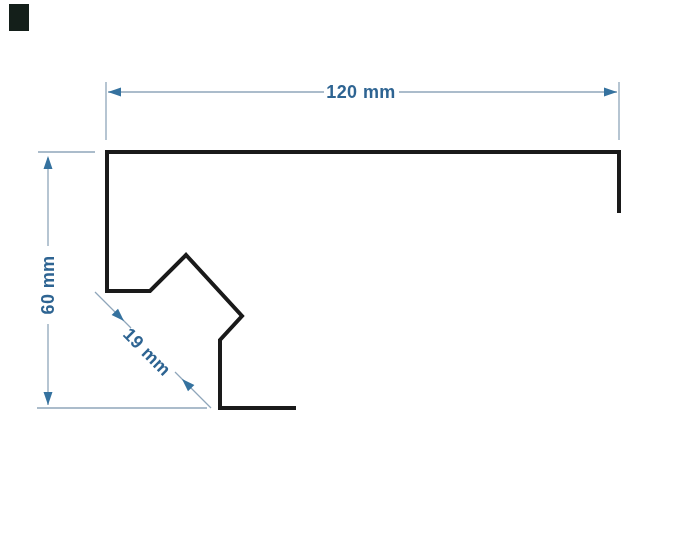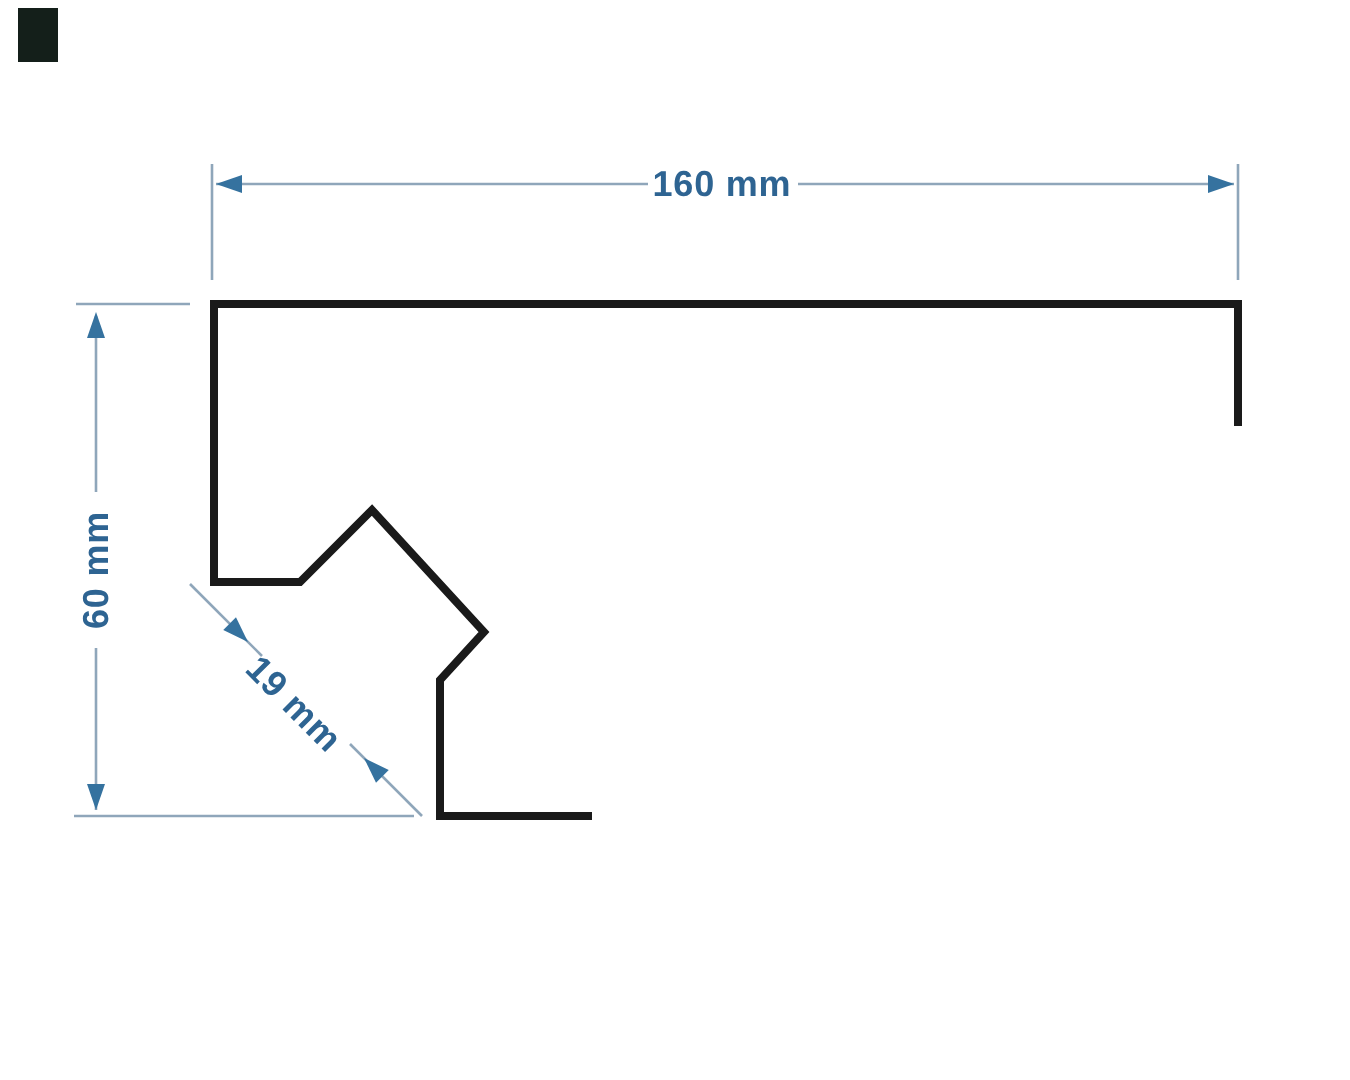--- a/index.html
+++ b/index.html
@@ -53,19 +53,19 @@
       <polygon points="617,92 604,96.5 604,87.5" fill="#35729f"></polygon>
       <polygon points="48,156 52.5,169 43.5,169" fill="#35729f"></polygon>
       <polygon points="48,405 43.5,392 52.5,392" fill="#35729f"></polygon>
       <polygon points="124,321 111.62563132923542,314.98959235991435 117.98959235991434,308.6256313292354" fill="#35729f"></polygon>
       <polygon points="182,379 194.37436867076457,385.01040764008565 188.01040764008565,391.3743686707646" fill="#35729f"></polygon>
       <polyline points="619,213 619,152 107,152 107,291 150,291 186,255 242,316 220,340 220,408 296,408" fill="none" stroke="#1a1a1a" stroke-width="4" stroke-linejoin="miter" stroke-linecap="butt"></polyline>
     </svg>
 
   <div class="swatch" style="left: 9px; top: 4px; width: 20px; height: 27px; background: rgb(20, 31, 26);"></div>
 
-  <div class="dim-label" style="left: 361px; top: 92px; color: rgb(46, 100, 146); transform: translate(-50%, -50%) rotate(0deg);">160 mm</div>
+  <div class="dim-label" style="left: 361px; top: 92px; color: rgb(46, 100, 146); transform: translate(-50%, -50%) rotate(0deg);">120 mm</div>
 
   <div class="dim-label" style="left: 48px; top: 285px; color: rgb(46, 100, 146); transform: translate(-50%, -50%) rotate(-90deg);">60 mm</div>
 
   <div class="dim-label" style="left: 147px; top: 352px; color: rgb(46, 100, 146); transform: translate(-50%, -50%) rotate(45deg);">19 mm</div>
 
 </div>
 
 </body></html>

